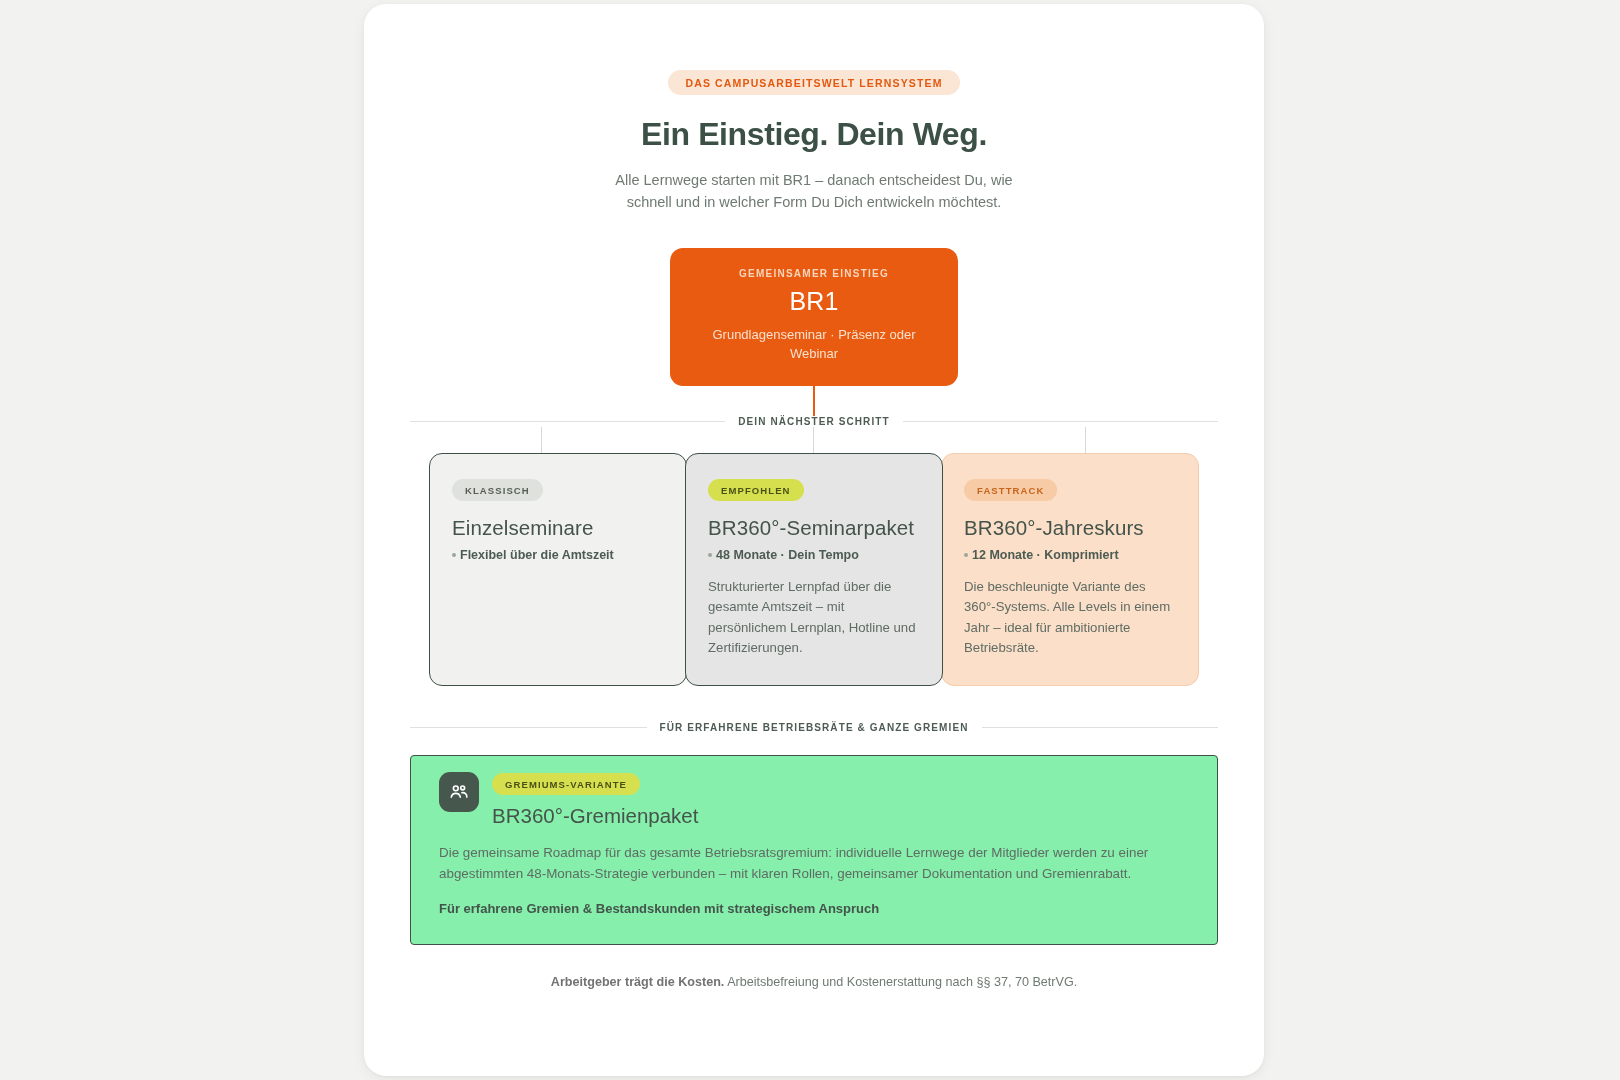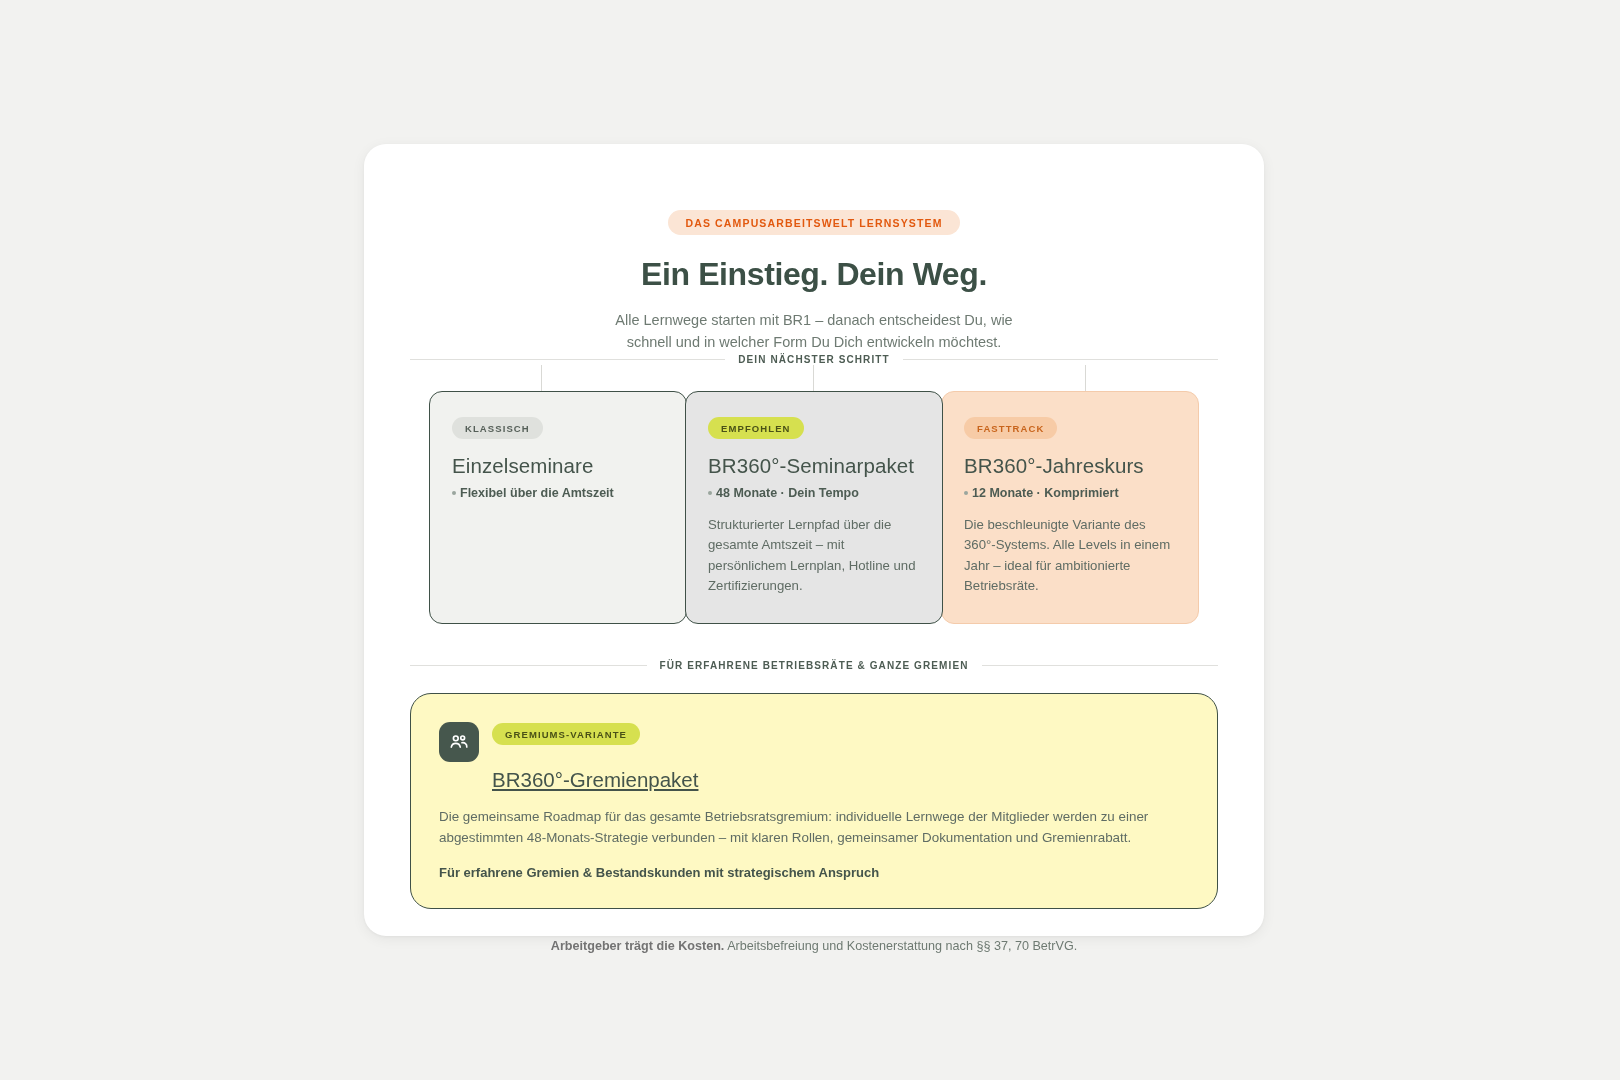--- a/index.html
+++ b/index.html
@@ -8,21 +8,21 @@
     background: #f2f2f0;
     font-family: "Liberation Sans", sans-serif;
     overflow: hidden;
   }
   .stage {
     width: 1620px; height: 1080px;
     display: flex; align-items: center; justify-content: center;
   }
   .panel {
     width: 900px;
-    height: 792px;
+    height: 1072px;
     background: #ffffff;
     border-radius: 22px;
     box-shadow: 0 3px 14px rgba(0,0,0,0.06), 0 1px 3px rgba(0,0,0,0.04);
     padding: 44px 46px 38px 46px;
     position: relative;
     margin-left: 8px;
   }
 
   
   .eyebrow-wrap { text-align: center; margin-top: 22px; }
@@ -119,53 +119,61 @@
   .meta { font-size: 12.5px; font-weight: bold; color:#4d5c53; margin-top: 8px; display:flex; align-items:center; }
   .meta .dot { width:4px; height:4px; border-radius:50%; background:#9aa69e; margin-right:4px; flex:0 0 auto; }
   .card p.body { font-size: 13.2px; line-height: 1.55; color:#5f6c64; margin-top: 15px; }
 
   
   .divider2 { margin-top: 36px; }
 
   
   .gremien {
     margin-top: 22px;
-    background: #fef9c3;
+    background: #86efac;
     border: 1.6px solid #3f5147;
-    border-radius: 21px;
-    padding: 28px 28px 28px 28px;
+    border-radius: 4px;
+    padding: 16px 28px 28px 28px;
     position: relative;
   }
   .g-row { display:flex; align-items:flex-start; }
   .g-icon {
     width: 40px; height: 40px; border-radius: 11px; background:#46574d;
     flex: 0 0 auto; display:flex; align-items:center; justify-content:center;
     margin-right: 13px;
   }
   .g-head { padding-top: 1px; }
-  .g-title { font-size: 20.5px; font-weight:normal; color:#44544b; margin-top: 23px; text-decoration: underline; }
+  .g-title { font-size: 20.5px; font-weight:normal; color:#44544b; margin-top: 9px; }
   .gremien p.body { font-size: 13.4px; line-height:1.6; color:#5f6c64; margin-top: 14px; }
   .gremien p.strongline { font-size: 13px; font-weight:bold; color:#44544b; margin-top: 16px; }
 
   
   .footer { text-align:center; margin-top: 30px; font-size: 12.6px; color:#6e7a72; }
   .footer b { color:#737373; }
 </style>
 </head>
 <body>
 
 <div class="stage">
   <div class="panel">
 
     <div class="eyebrow-wrap">
       <span class="eyebrow">DAS CAMPUSARBEITSWELT LERNSYSTEM</span>
     </div>
     <h1 class="headline">Ein Einstieg. Dein Weg.</h1>
     <p class="subline">Alle Lernwege starten mit BR1 – danach entscheidest Du, wie schnell und in welcher Form Du Dich entwickeln möchtest.</p>
 
+    <div class="br1-zone">
+      <div class="br1">
+        <div class="br1-label">GEMEINSAMER EINSTIEG</div>
+        <div class="br1-title">BR1</div>
+        <div class="br1-desc">Grundlagenseminar · Präsenz oder Webinar</div>
+      </div>
+      <div class="br1-stem"></div>
+    </div>
 
     <div class="divider">
       <div class="rule"></div>
       <div class="cap">DEIN NÄCHSTER SCHRITT</div>
     </div>
 
     <div class="connectors">
       <span style="left:131px;"></span>
       <span style="left:403px;"></span>
       <span style="left:675px;"></span>

